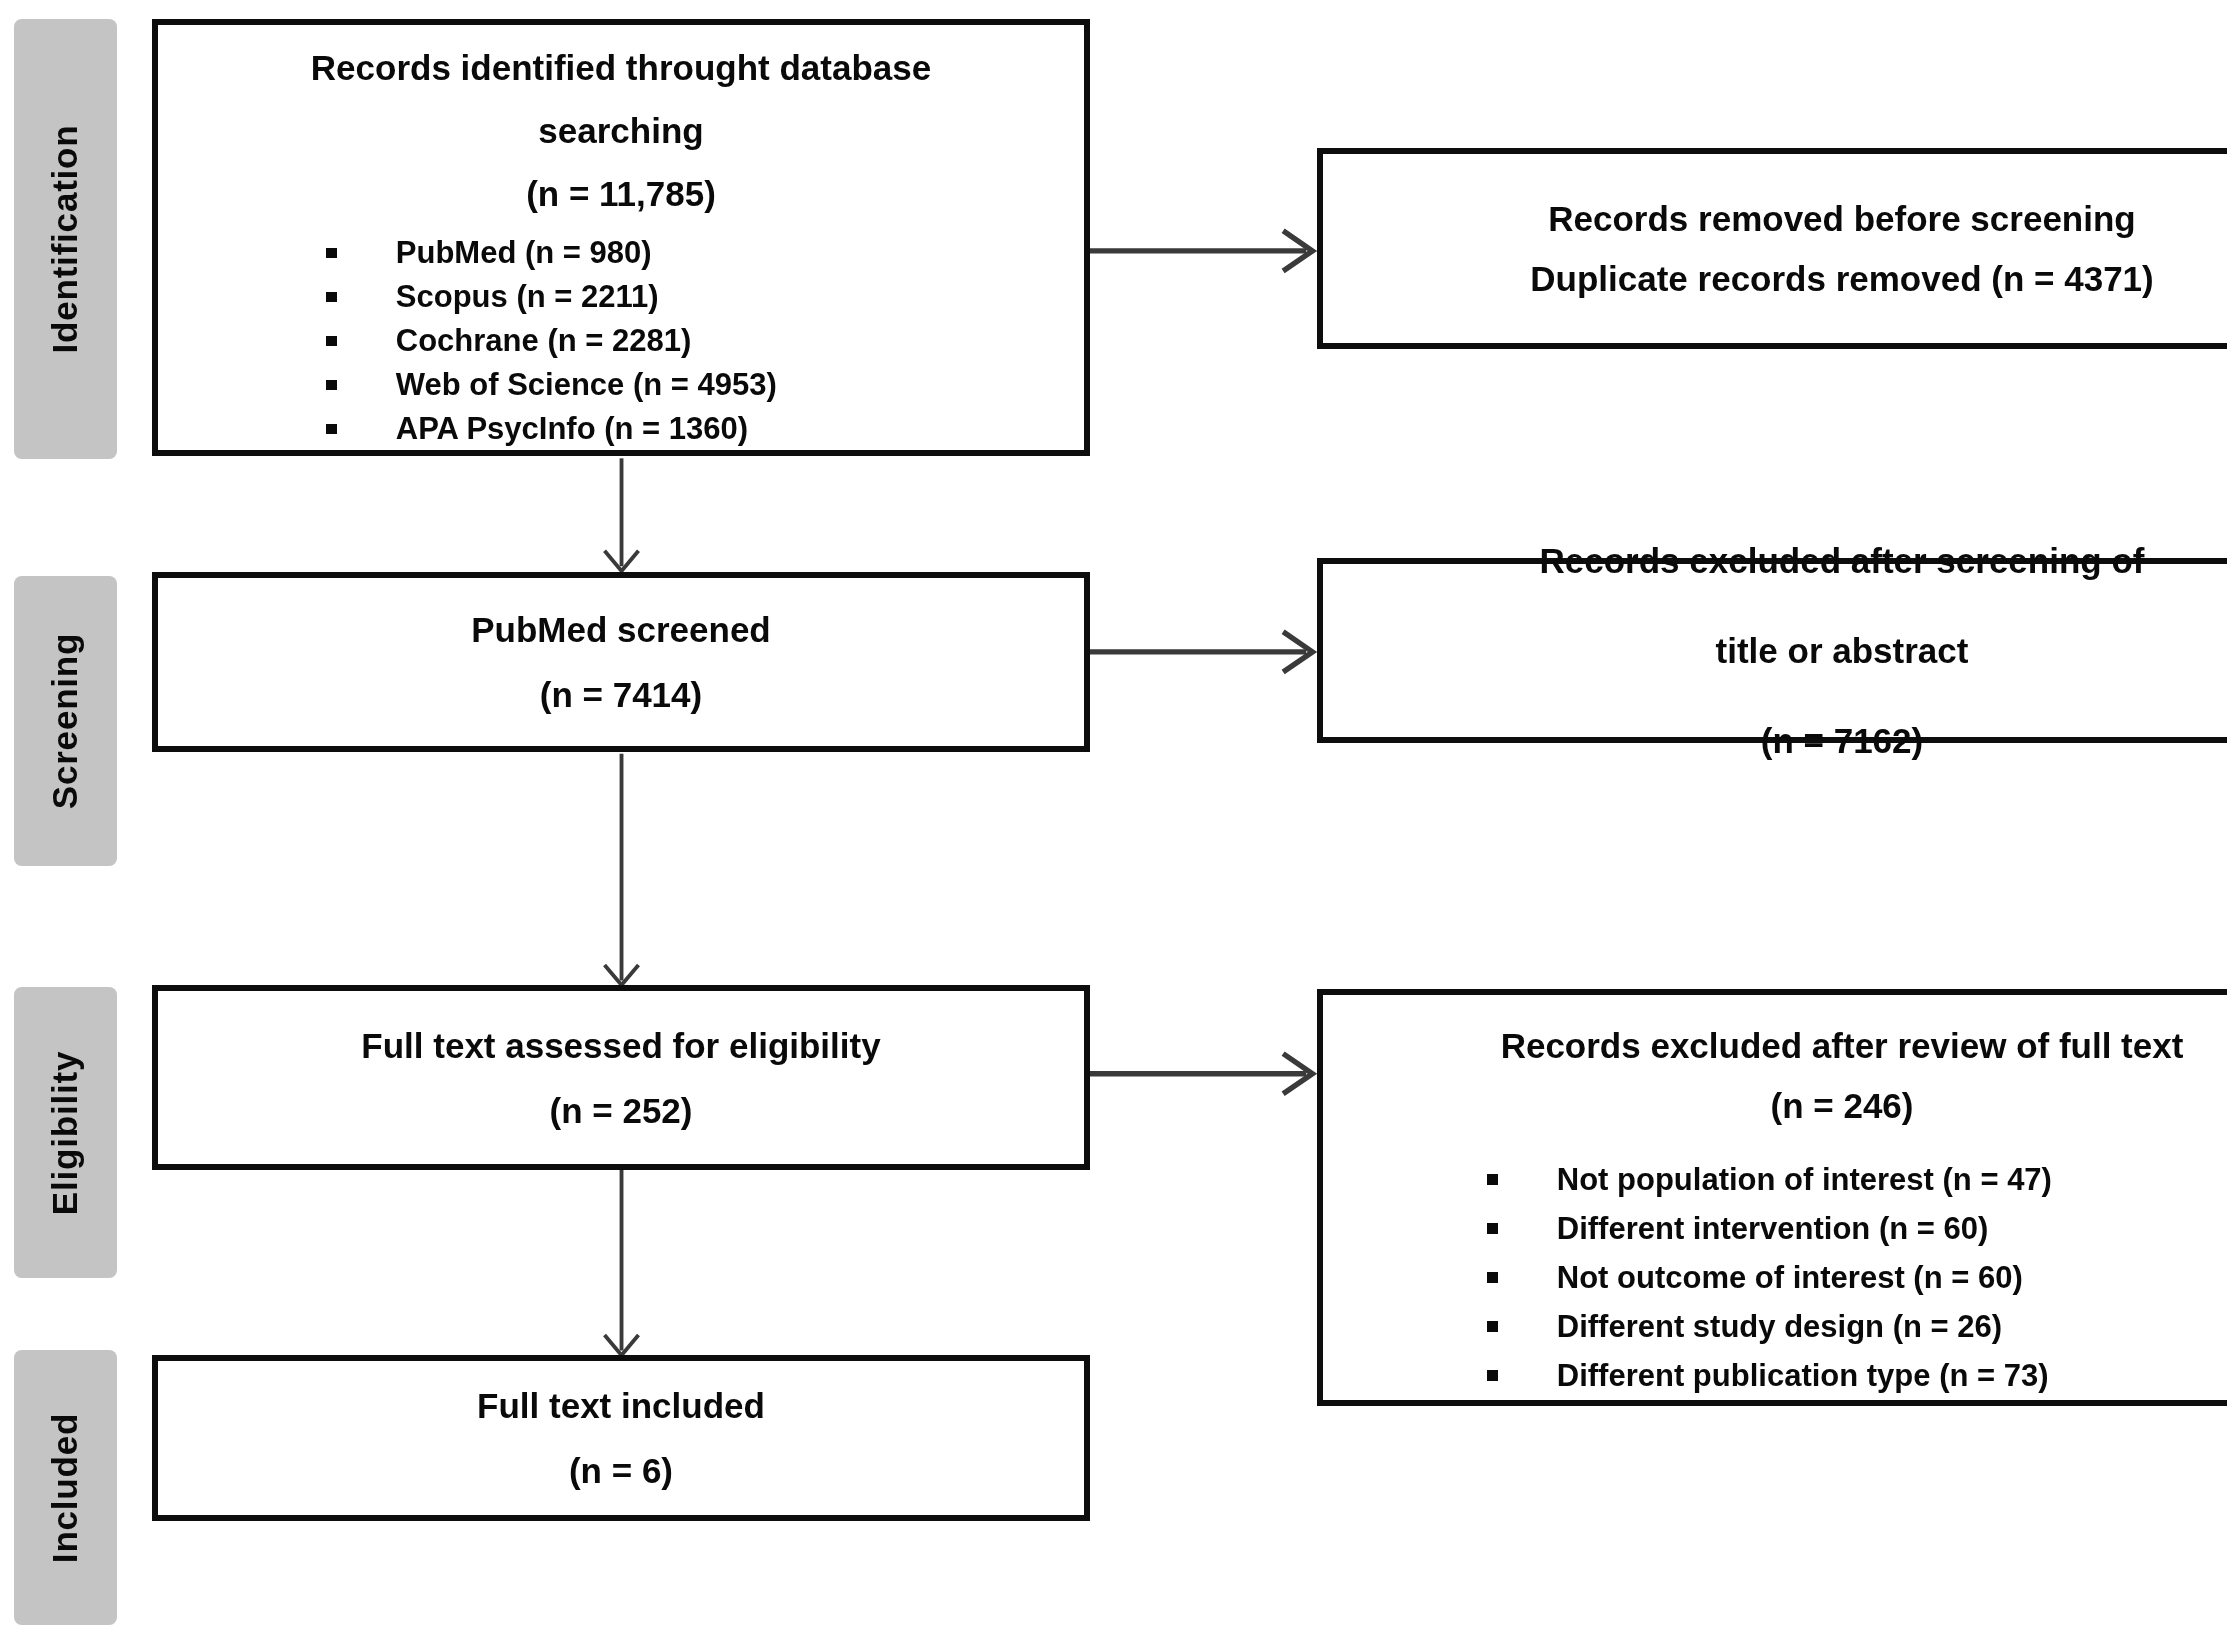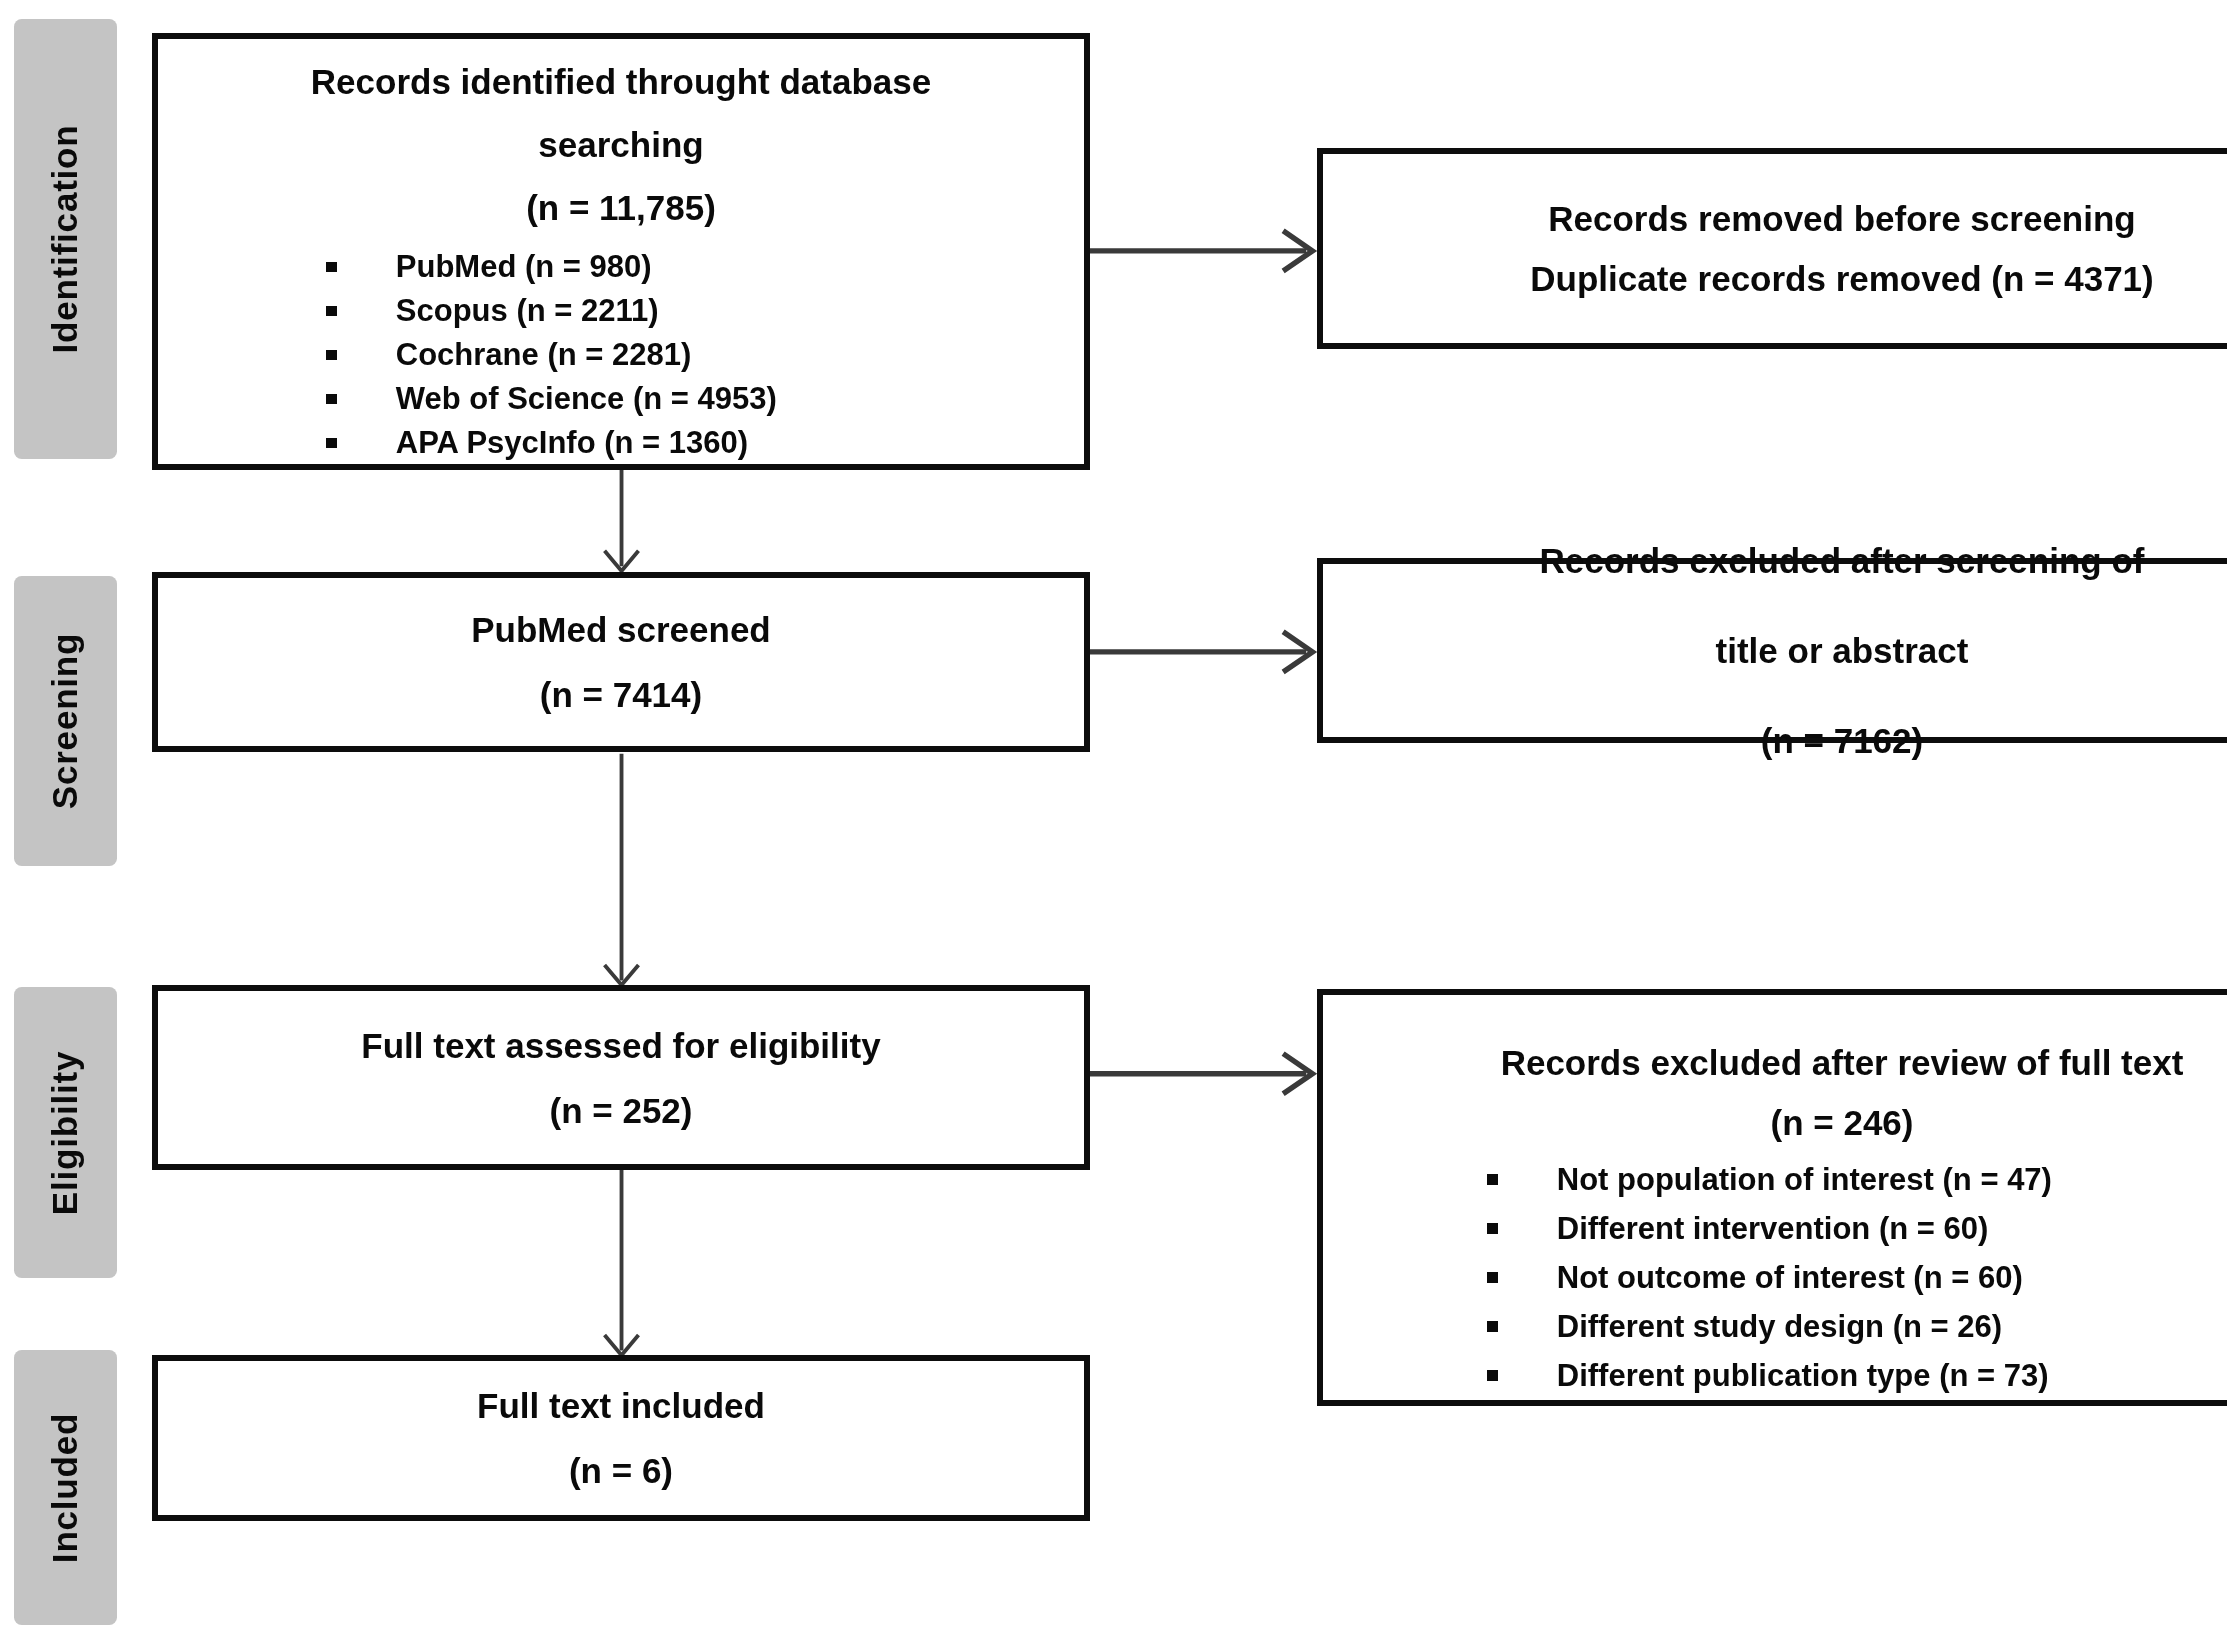--- a/index.html
+++ b/index.html
@@ -48,21 +48,21 @@
     z-index: 1;
     display: flex;
     flex-direction: column;
     align-items: center;
     justify-content: center;
     text-align: center;
   }
   .main { left: 152px;  width: 938px; }
   .side { left: 1317px; width: 1050px; }
 
-  #box-identified          { top: 33px;   height: 437px; justify-content: flex-start; padding-top: 10.8px; align-items: center; }
+  #box-identified          { top: 19px;   height: 437px; justify-content: flex-start; padding-top: 10.8px; align-items: center; }
   #box-screened            { top: 572px;  height: 180px; }
   #box-assessed            { top: 985px; height: 185px; }
   #box-included            { top: 1355px; height: 166px; }
   #sbox-removed            { top: 148px;  height: 201px; }
   #sbox-excluded-screening { top: 558px;  height: 185px; gap: 34px; }
   #sbox-excluded-fulltext  { top: 989px; height: 417px; justify-content: flex-end; padding-top: 12.3px; }
 
   .line { font-size: 35px; font-weight: 700; line-height: 63px; }
   #box-screened .line, #box-assessed .line, #box-included .line { line-height: 65px; }
   .side .line { font-size: 35px; line-height: 60px; }
@@ -77,21 +77,21 @@
     text-align: left;
   }
   .bullets li {
     display: flex;
     align-items: center;
     font-size: 31px;
     font-weight: 700;
     line-height: 44px;
     white-space: nowrap;
   }
-  #sbox-excluded-fulltext .bullets { margin: 2px 0 0 164px; }
+  #sbox-excluded-fulltext .bullets { margin: 19px 0 0 164px; }
   #sbox-excluded-fulltext .bullets li { line-height: 49px; }
   .sq {
     width: 10.8px;
     height: 10.8px;
     background: #0a0a0a;
     margin-right: 59px;
     flex: none;
   }
 </style>
 </head>

